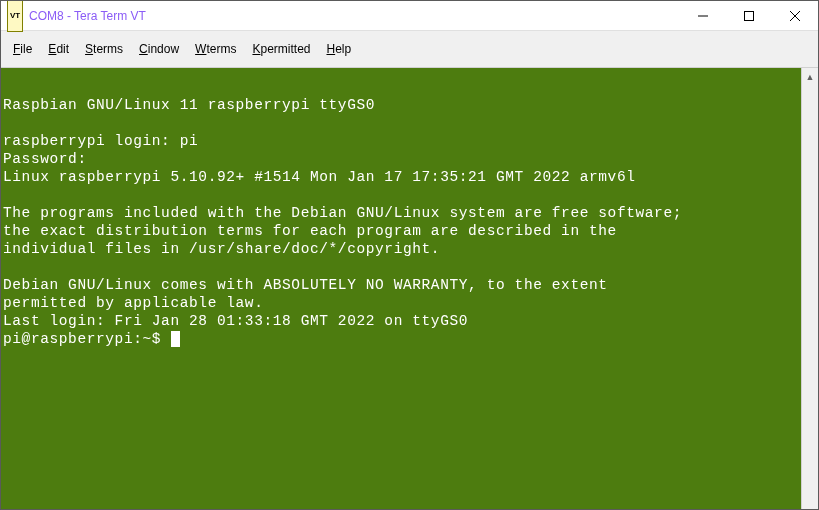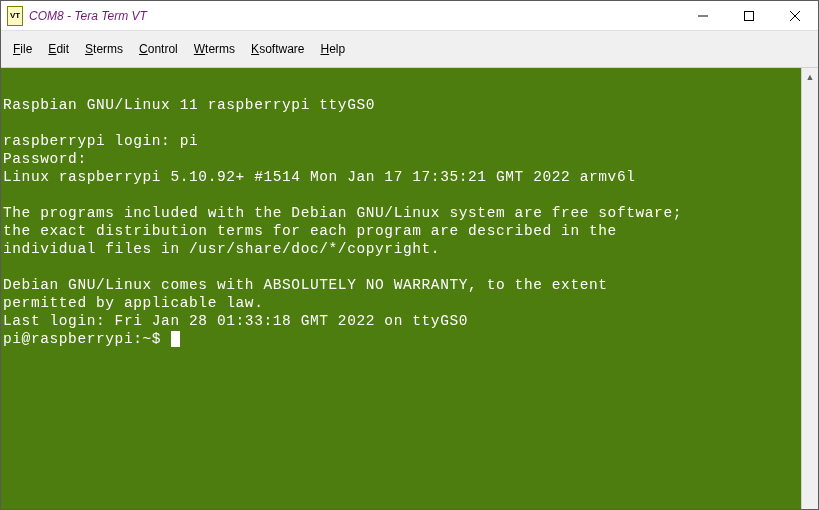--- a/index.html
+++ b/index.html
@@ -14,37 +14,36 @@
   .titlebar {
     height: 30px;
     background: #ffffff;
     display: flex;
     align-items: center;
     padding-left: 6px;
     border-bottom: 1px solid #e0e0e0;
   }
   .app-icon {
     width: 16px;
-    height: 20px;
+    height: 32px;
     background: #fef9c3;
     border: 1px solid #808000;
     margin-right: 6px;
     display: flex;
     align-items: center;
     justify-content: center;
     font-size: 8px;
     font-weight: bold;
     color: #000;
     font-family: sans-serif;
   }
   .title-text {
     font-size: 12px;
-    color: #701a75;
+    color: #8b5cf6;
     flex: 1;
-    font-style: italic;
   }
   .win-controls {
     display: flex;
     height: 100%;
   }
   .win-btn {
     width: 46px;
     height: 100%;
     display: flex;
     align-items: center;
@@ -135,23 +134,23 @@
           <line x1="10" y1="0" x2="0" y2="10" stroke="#000" stroke-width="1"></line>
         </svg>
     </div>
   </div>
 </div>
 
 <div class="menubar">
   <div class="menu-item"><span class="ul">F</span><span>ile</span></div>
   <div class="menu-item"><span class="ul">E</span><span>dit</span></div>
   <div class="menu-item"><span class="ul">S</span><span>terms</span></div>
-  <div class="menu-item"><span class="ul">C</span><span>ontrol</span></div>
+  <div class="menu-item"><span class="ul">C</span><span>indow</span></div>
   <div class="menu-item"><span class="ul">W</span><span>terms</span></div>
-  <div class="menu-item"><span class="ul">K</span><span>software</span></div>
+  <div class="menu-item"><span class="ul">K</span><span>permitted</span></div>
   <div class="menu-item"><span class="ul">H</span><span>elp</span></div>
 </div>
 
 <div class="terminal-wrap">
   <div class="terminal" id="term"><span class="term-line"></span><span class="term-line">Raspbian GNU/Linux 11 raspberrypi ttyGS0</span><span class="term-line"></span><span class="term-line">raspberrypi login: pi</span><span class="term-line">Password:</span><span class="term-line">Linux raspberrypi 5.10.92+ #1514 Mon Jan 17 17:35:21 GMT 2022 armv6l</span><span class="term-line"></span><span class="term-line">The programs included with the Debian GNU/Linux system are free software;</span><span class="term-line">the exact distribution terms for each program are described in the</span><span class="term-line">individual files in /usr/share/doc/*/copyright.</span><span class="term-line"></span><span class="term-line">Debian GNU/Linux comes with ABSOLUTELY NO WARRANTY, to the extent</span><span class="term-line">permitted by applicable law.</span><span class="term-line">Last login: Fri Jan 28 01:33:18 GMT 2022 on ttyGS0</span><span class="term-line">pi@raspberrypi:~$ <span class="cursor-block"></span></span></div>
   <div class="scrollbar">
     <div class="sb-btn">▲</div>
     <div class="sb-btn">▼</div>
   </div>
 </div>

